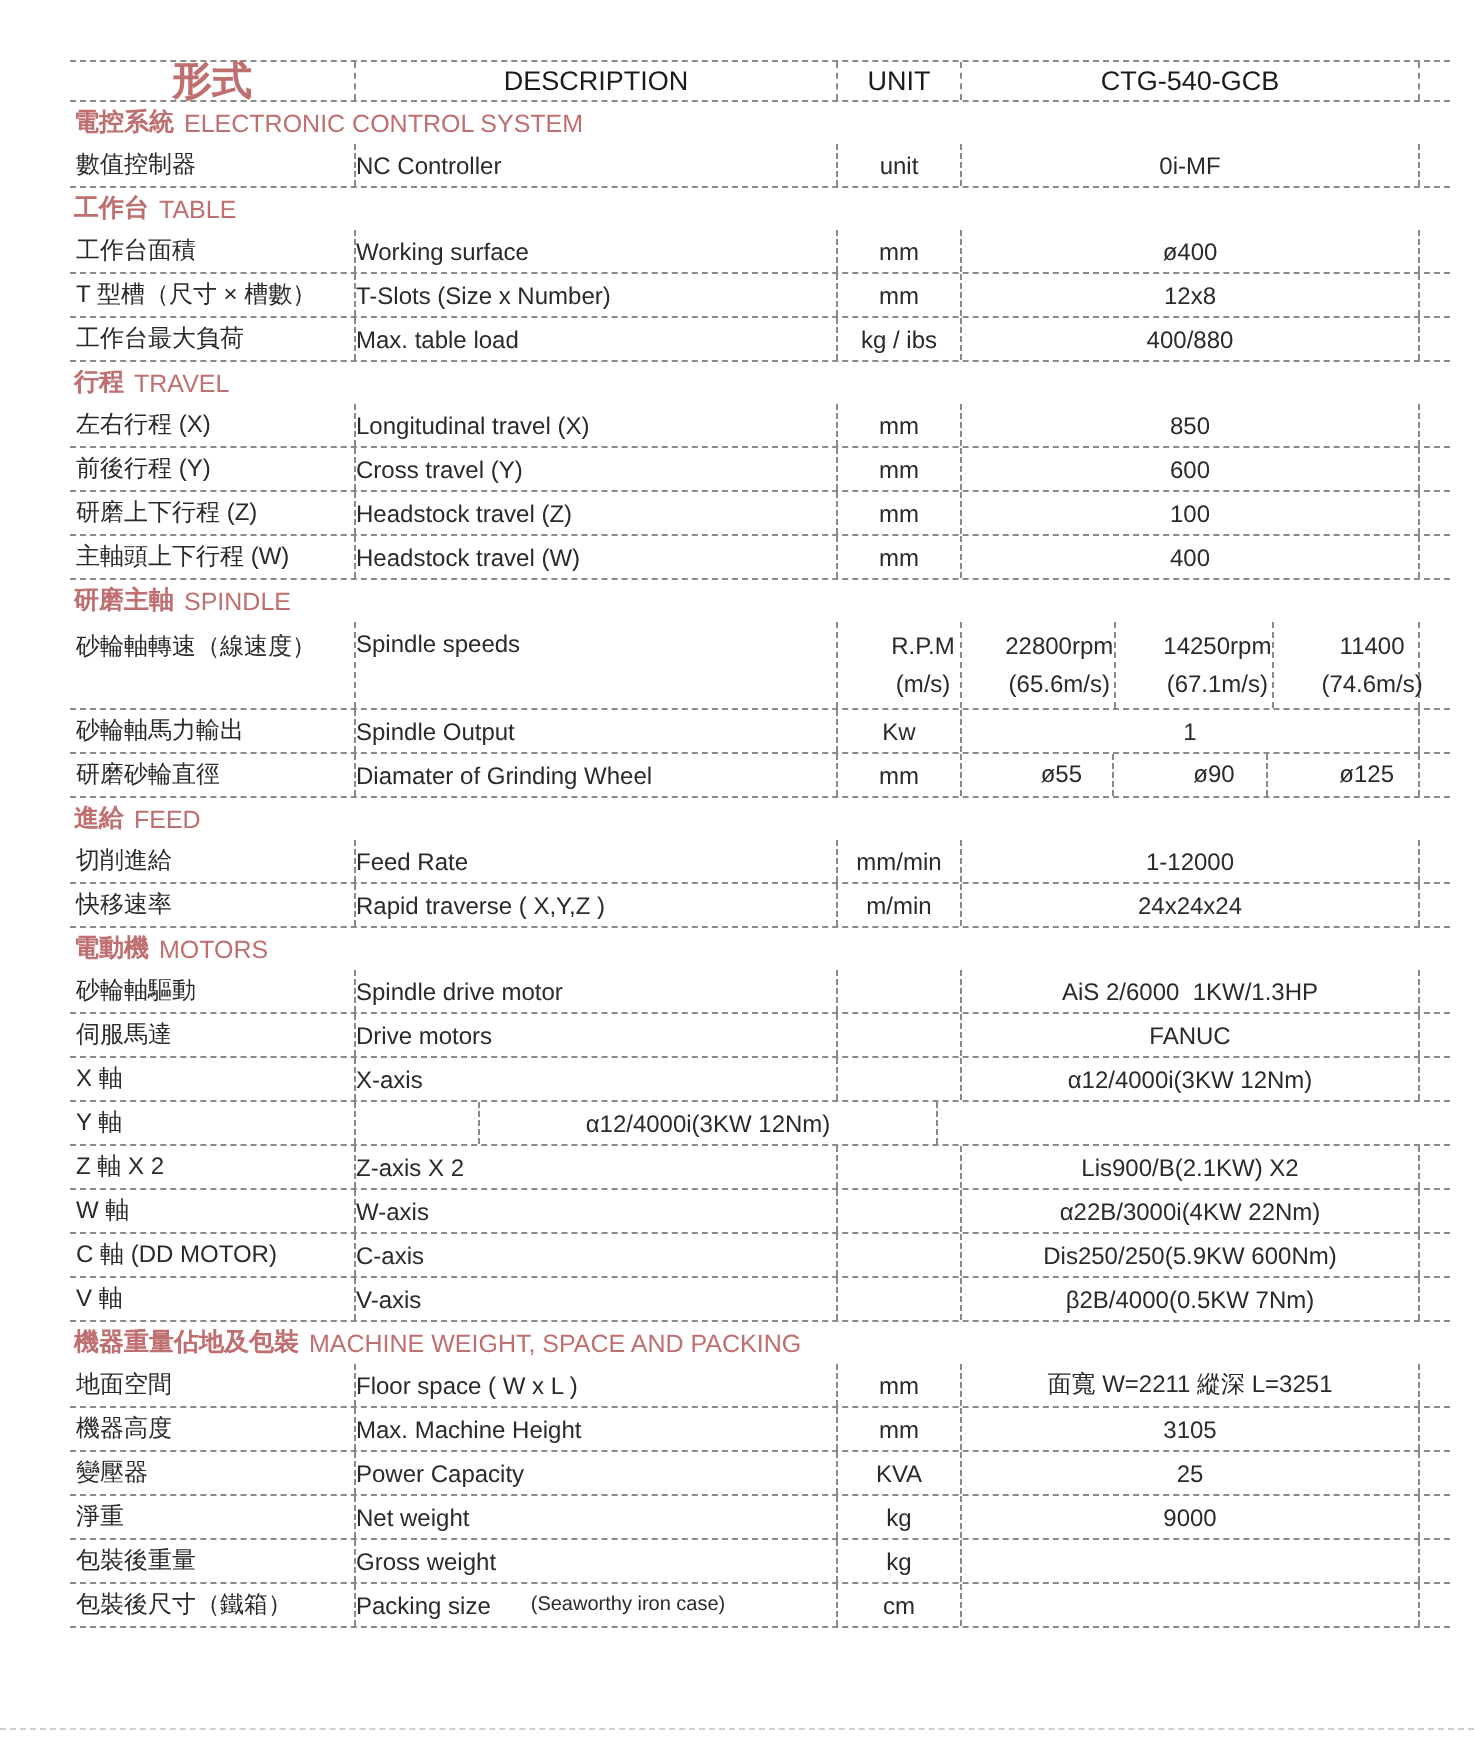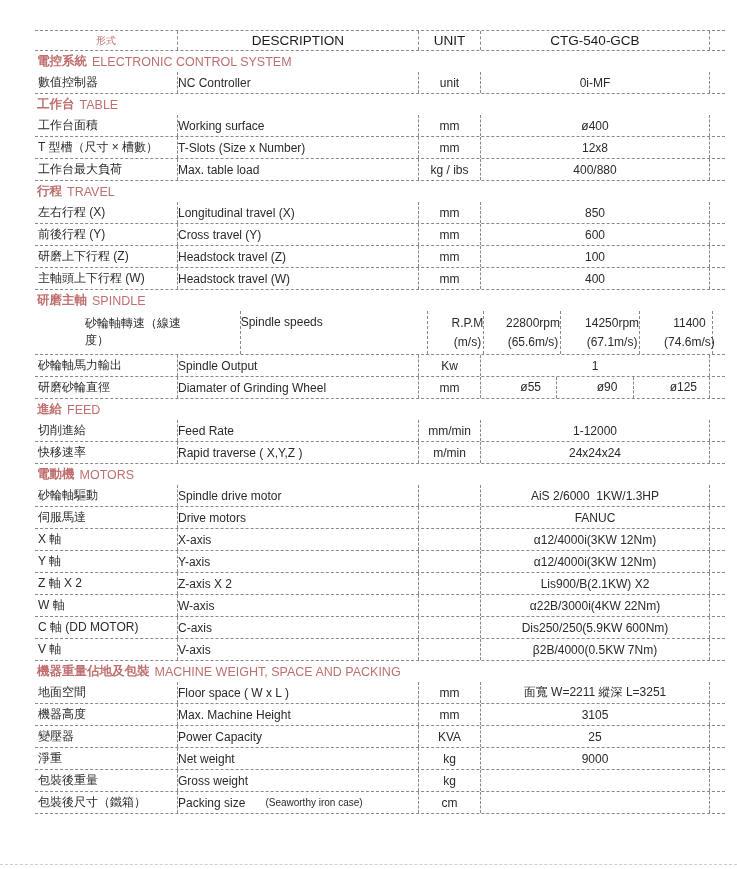--- a/index.html
+++ b/index.html
@@ -5,35 +5,35 @@
   html,body{margin:0;padding:0;}
   body{
     width:737px;height:869px;background:#ffffff;position:relative;
     font-family:"Liberation Sans","DejaVu Sans",sans-serif;
     color:#2a2a2a;overflow:hidden;
   }
   .spec-table{position:absolute;left:35px;top:30px;width:690px;font-size:12px;}
   .row{display:flex;box-sizing:border-box;border-bottom:1px dashed var(--border,#8a8a8a);align-items:stretch;}
   .row > div{box-sizing:border-box;}
   .header-row{border-top:1px dashed var(--border,#8a8a8a);height:21px;font-size:13.5px;color:#1b1b1b;}
-  .header-row .c1{justify-content:center;padding-left:0;color:var(--section,#bf6f6f);font-size:10px;}
+  .header-row .c1{justify-content:center;padding-left:0;color:var(--section,#bf6f6f);font-size:20px;font-weight:bold;}
   .data-row{height:22px;}
   .data-row.tall{height:44px;}
   .section-row{height:21px;display:flex;align-items:center;padding-left:2px;color:var(--section,#bf6f6f);font-size:12.5px;}
   .section-row .zh{font-weight:bold;margin-right:5px;}
   .c1{width:142px;display:flex;align-items:center;padding-left:3px;}
   .c2{width:241px;border-left:1px dashed var(--border,#8a8a8a);display:flex;align-items:center;padding-left:0;}
   .c3{width:62px;border-left:1px dashed var(--border,#8a8a8a);display:flex;flex-direction:column;align-items:center;justify-content:center;text-align:center;}
   .c4{width:230px;border-left:1px dashed var(--border,#8a8a8a);border-right:1px dashed var(--border,#8a8a8a);display:flex;align-items:stretch;justify-content:center;}
   .sp{width:15px;}
   .vtext{flex:1;display:flex;align-items:center;justify-content:center;text-align:center;white-space:pre;}
   .sub{flex:1;display:flex;flex-direction:column;align-items:center;justify-content:center;text-align:center;}
   .sub + .sub{border-left:1px dashed var(--border,#8a8a8a);}
   .uline,.vline{line-height:19px;padding-left:24px;}
-  .tall .c1,.tall .c2{align-items:flex-start;padding-top:4px;margin-left:47px;}
+  .tall .c1,.tall .c2{align-items:flex-start;padding-top:4px;}
   .tall .c3,.tall .sub{justify-content:flex-start;padding-top:3px;}
   .small{font-size:10px;margin-left:20px;}
   .bottom-artifact{position:absolute;left:0;top:864px;width:737px;height:0;border-top:1px dashed #cfcfcf;}
 </style>
 </head>
 <body style="--section: #bf6f6f; --border: #8a8a8a; color: rgb(42, 42, 42);">
 
 <div class="spec-table">
   <div class="row header-row">
     <div class="c1">形式</div>
@@ -262,23 +262,20 @@
           <span>X-axis</span>
         </div>
         <div class="c3"></div>
         <div class="c4">
           <div class="vtext">α12/4000i(3KW 12Nm)</div>
         </div>
         <div class="sp"></div>
       </div>
       <div class="row data-row">
         <div class="c1">Y 軸</div>
-        <div class="c2">
-          <span>Y-axis</span>
-        </div>
         <div class="c3"></div>
         <div class="c4">
           <div class="vtext">α12/4000i(3KW 12Nm)</div>
         </div>
         <div class="sp"></div>
       </div>
       <div class="row data-row">
         <div class="c1">Z 軸 X 2</div>
         <div class="c2">
           <span>Z-axis X 2</span>

